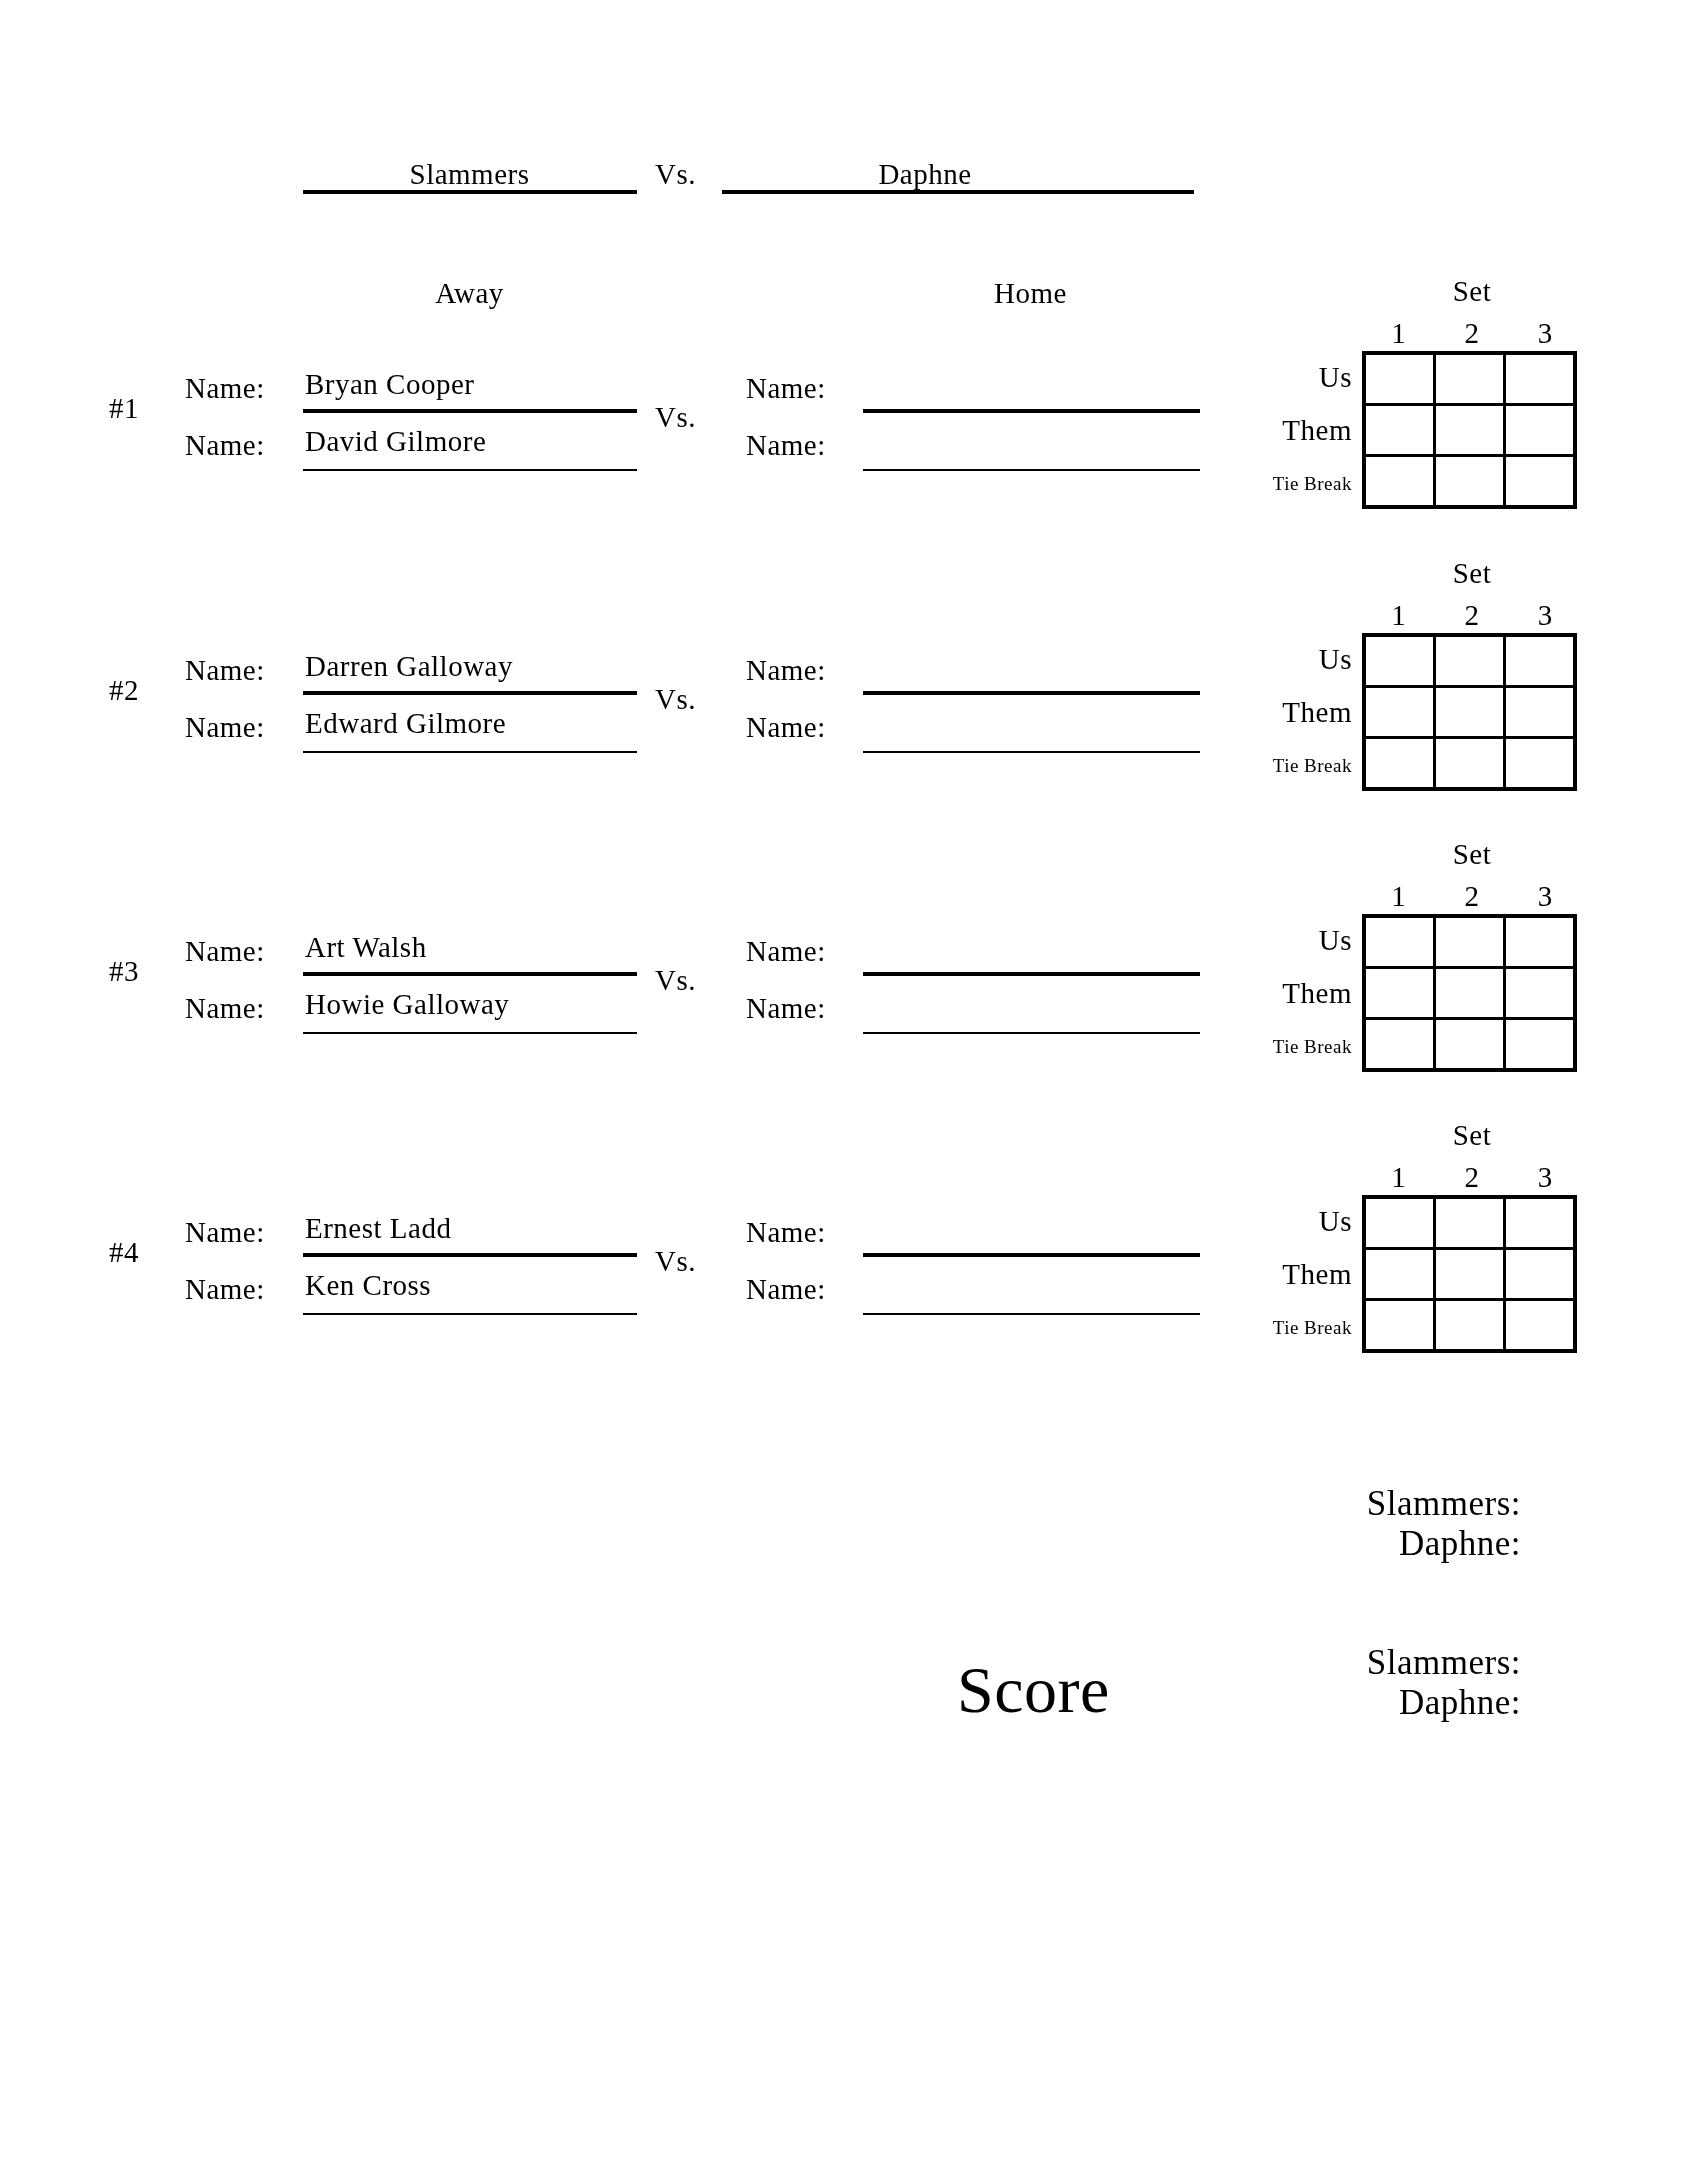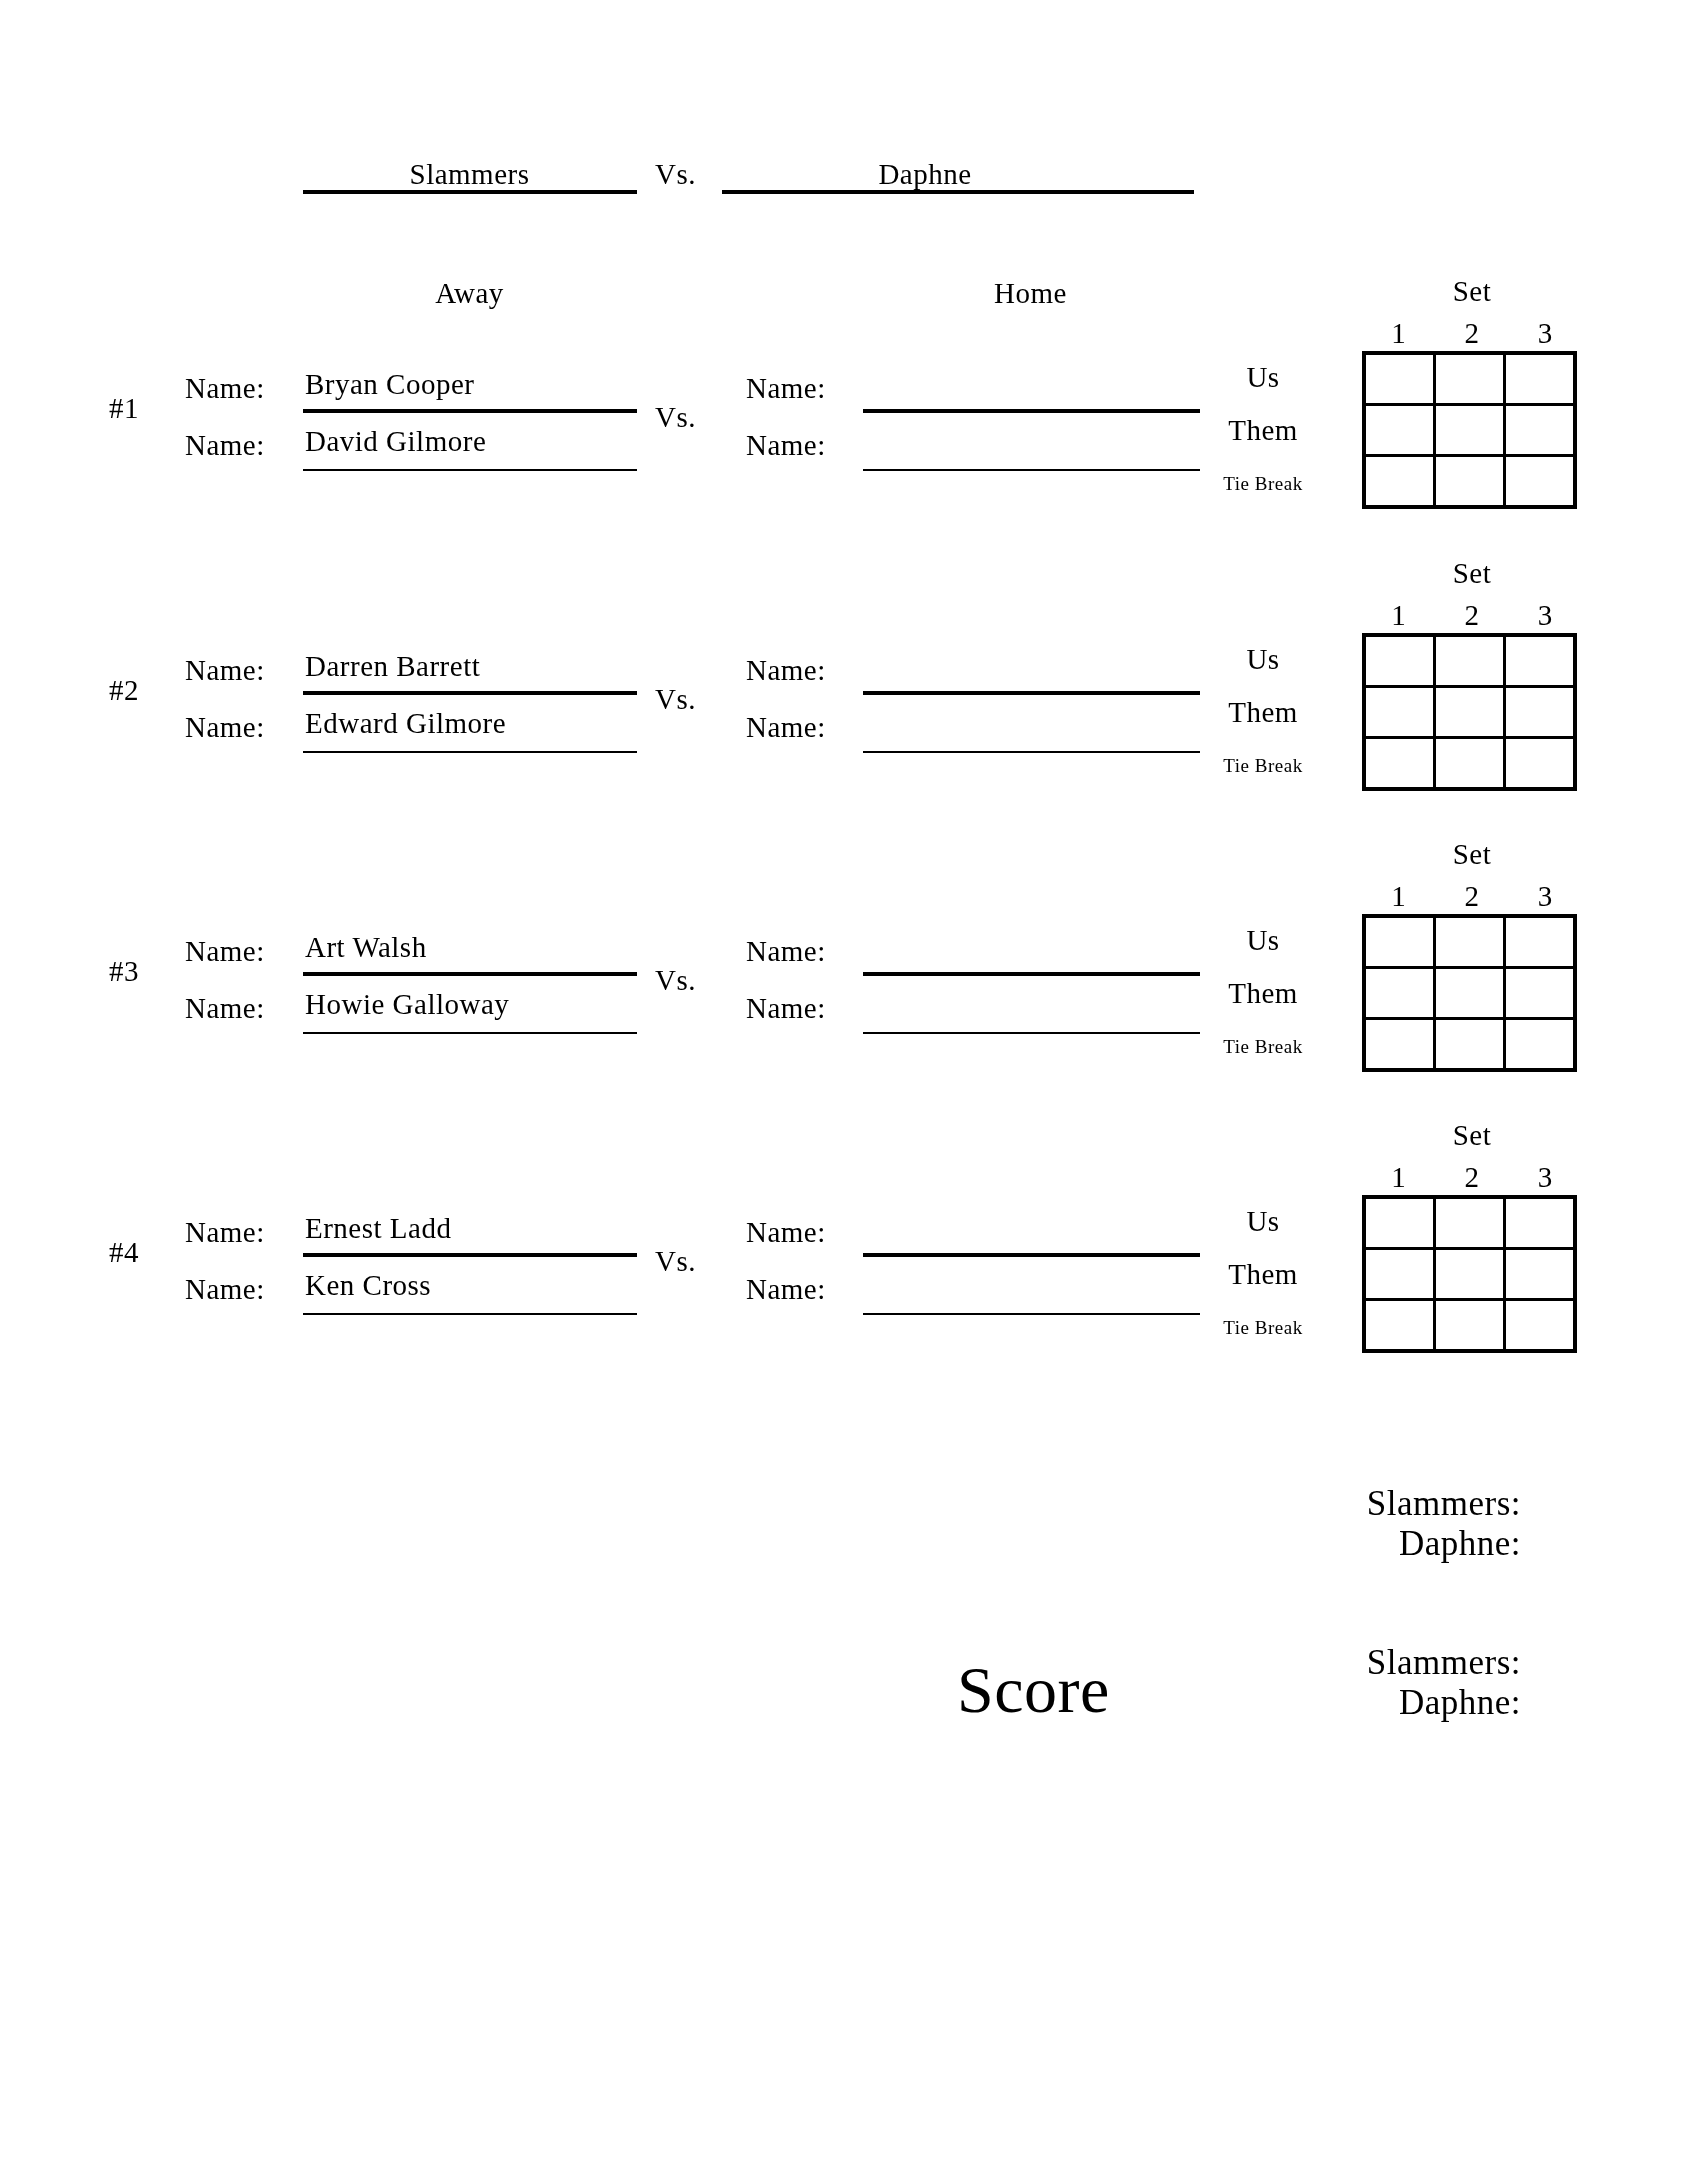--- a/index.html
+++ b/index.html
@@ -40,21 +40,21 @@
   .hlbl2{left:746px;top:172px;}
   .hval1{left:865px;top:111px;width:331px;}
   .hval2{left:865px;top:168px;width:331px;}
   .hline1{left:863px;top:150px;width:337px;height:4px;}
   .hline2{left:863px;top:210px;width:337px;height:2px;}
 
   
   .set-title{left:1362px;top:18px;width:220px;}
   .set-nums{left:1362px;top:60px;width:220px;display:flex;}
   .set-nums span{flex:1;text-align:center;font-size:29px;}
-  .rowlbls{left:1174px;top:92px;width:178px;text-align:center;}
+  .rowlbls{left:1174px;top:92px;width:178px;text-align:right;}
   .rowlbls .rl{height:53px;line-height:53px;font-size:29px;}
   .rowlbls .rl.small{font-size:19px;}
   table.setgrid{position:absolute;left:1362px;top:92px;border-collapse:collapse;border:4px solid #000;}
   table.setgrid td{width:67px;height:48px;border:3px solid #000;padding:0;}
 
   
   .total-lbl{left:756px;top:1503px;width:495px;font-size:31px;}
   .totals1{left:1224px;top:1484px;width:297px;}
   .totals1 div,.totals2 div{line-height:40px;font-size:35px;font-family:Liberation Serif, serif;}
   .score-lbl{left:885px;top:1657px;width:297px;font-size:66px;}
@@ -117,21 +117,21 @@
             <td></td>
             <td></td>
           </tr>
     </tbody>
       </table>
   </div>
 
   <div class="match m1">
     <div class="abs txt mnum">#2</div>
     <div class="abs txt nlbl1">Name:</div>
-    <div class="abs txt aval1">Darren Barrett</div>
+    <div class="abs txt aval1">Darren Galloway</div>
     <div class="rule aline1"></div>
     <div class="abs txt nlbl2">Name:</div>
     <div class="abs txt aval2">Edward Gilmore</div>
     <div class="rule aline2"></div>
     <div class="abs txt mvs">Vs.</div>
     <div class="abs txt hlbl1">Name:</div>
     <div class="abs txt hval1"></div>
     <div class="rule hline1"></div>
     <div class="abs txt hlbl2">Name:</div>
     <div class="abs txt hval2"></div>

